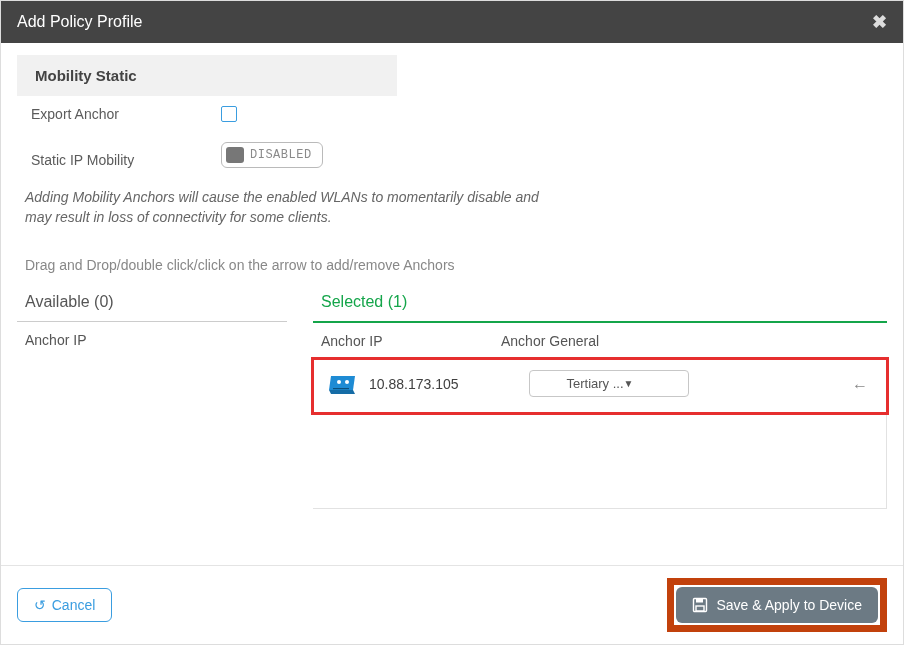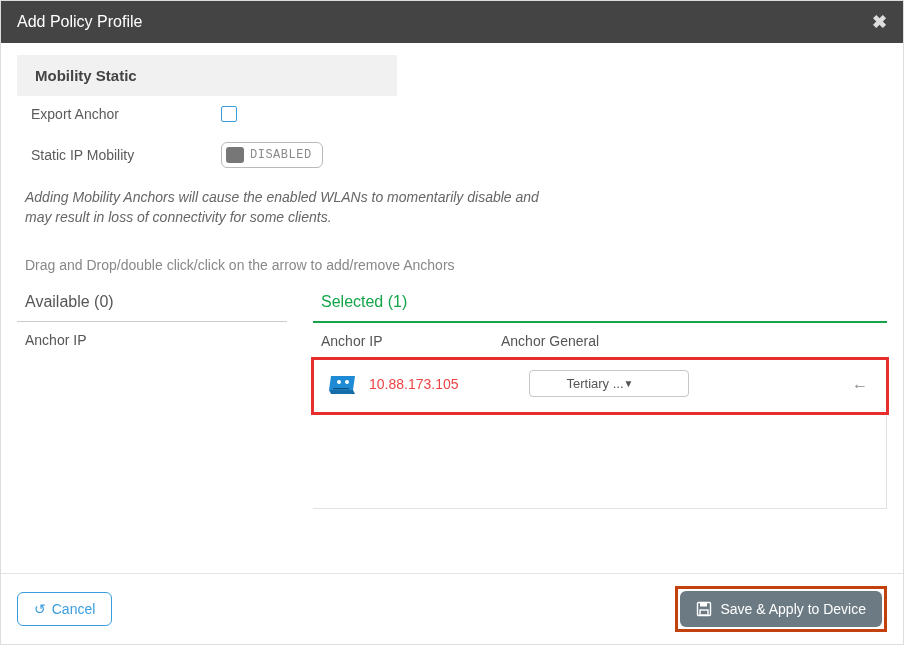--- a/index.html
+++ b/index.html
@@ -60,21 +60,21 @@
     background: #f1f1f1;
     padding: 12px 18px;
     font-size: 15px;
     color: #444;
     font-weight: 600;
     margin-top: 12px;
     width: 380px;
   }
   .form-row {
     display: flex;
-    align-items: center;
+    align-items: flex-end;
     padding: 10px 14px;
   }
   .form-label {
     width: 190px;
     color: #5b5b5b;
     font-size: 14px;
   }
   .checkbox {
     width: 16px;
     height: 16px;
@@ -164,21 +164,21 @@
     border-left: none;
     height: 150px;
   }
   .sel-row {
     display: flex;
     align-items: center;
     padding: 10px 12px;
     gap: 10px;
   }
   .device-icon svg { display:block; }
-  .ip-text { flex: 0 0 150px; color:#ef4444; }
+  .ip-text { flex: 0 0 150px; color:#404040; }
   .prio-select {
     border: 1px solid #c7c7c7;
     border-radius: 4px;
     padding: 5px 28px 5px 10px;
     font-size: 13px;
     color: #555;
     background: #fff;
     position: relative;
     cursor: pointer;
     width: 160px;
@@ -207,21 +207,21 @@
     background: #fff;
     border-radius: 6px;
     padding: 8px 16px;
     font-size: 14px;
     cursor: pointer;
     display: inline-flex;
     align-items: center;
     gap: 6px;
   }
   .save-frame {
-    border: 3px solid #c2410c;
+    border: 7px solid #c2410c;
     display: inline-block;
     padding: 2px;
   }
   .btn-save {
     background: #6c7a84;
     color: #fff;
     border: none;
     border-radius: 6px;
     padding: 10px 16px;
     font-size: 14px;

